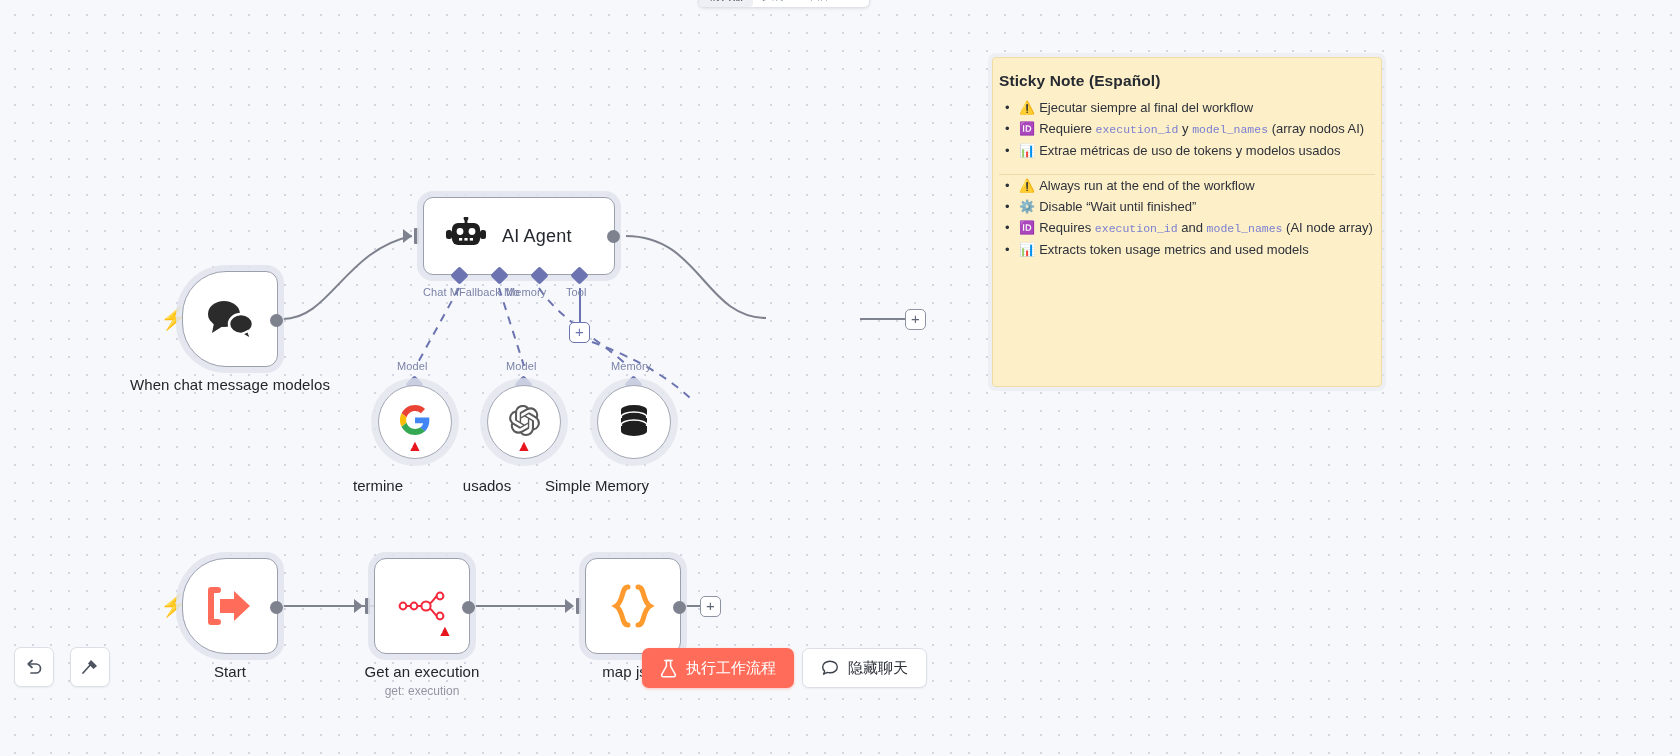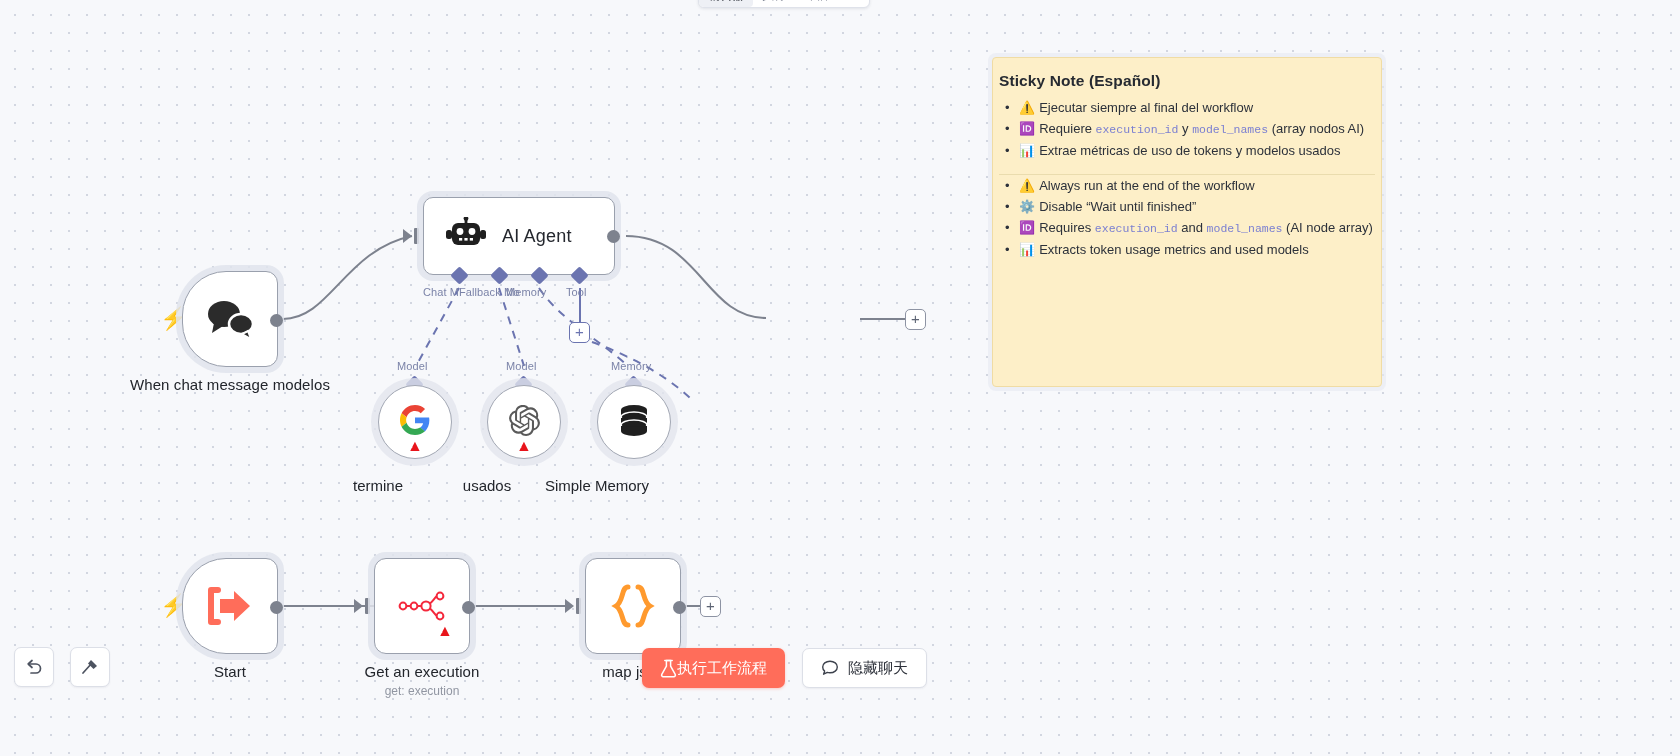--- a/index.html
+++ b/index.html
@@ -143,21 +143,21 @@
     display: flex; align-items: center; justify-content: center;
     color: #4d5360; box-shadow: 0 1px 2px rgba(30,40,60,.06);
   }
 
   
   .btn-exec {
     position: absolute; left: 642px; top: 648px;
     height: 40px; padding: 0 18px;
     background: #ff6d5a; color: #fff;
     border: none; border-radius: 7px;
-    display: flex; align-items: center; 
+    display: flex; align-items: center; gap: 9px;
     font-size: 15px; font-family: "Liberation Sans", sans-serif;
     box-shadow: 0 1px 3px rgba(255,109,90,.35);
   }
   .btn-hide {
     position: absolute; left: 802px; top: 648px;
     height: 40px; padding: 0 18px;
     background: #fff; color: #2d313a;
     border: 1px solid #dcdfe7; border-radius: 7px;
     display: flex; align-items: center; gap: 9px;
     font-size: 15px; font-family: "Liberation Sans", sans-serif;

